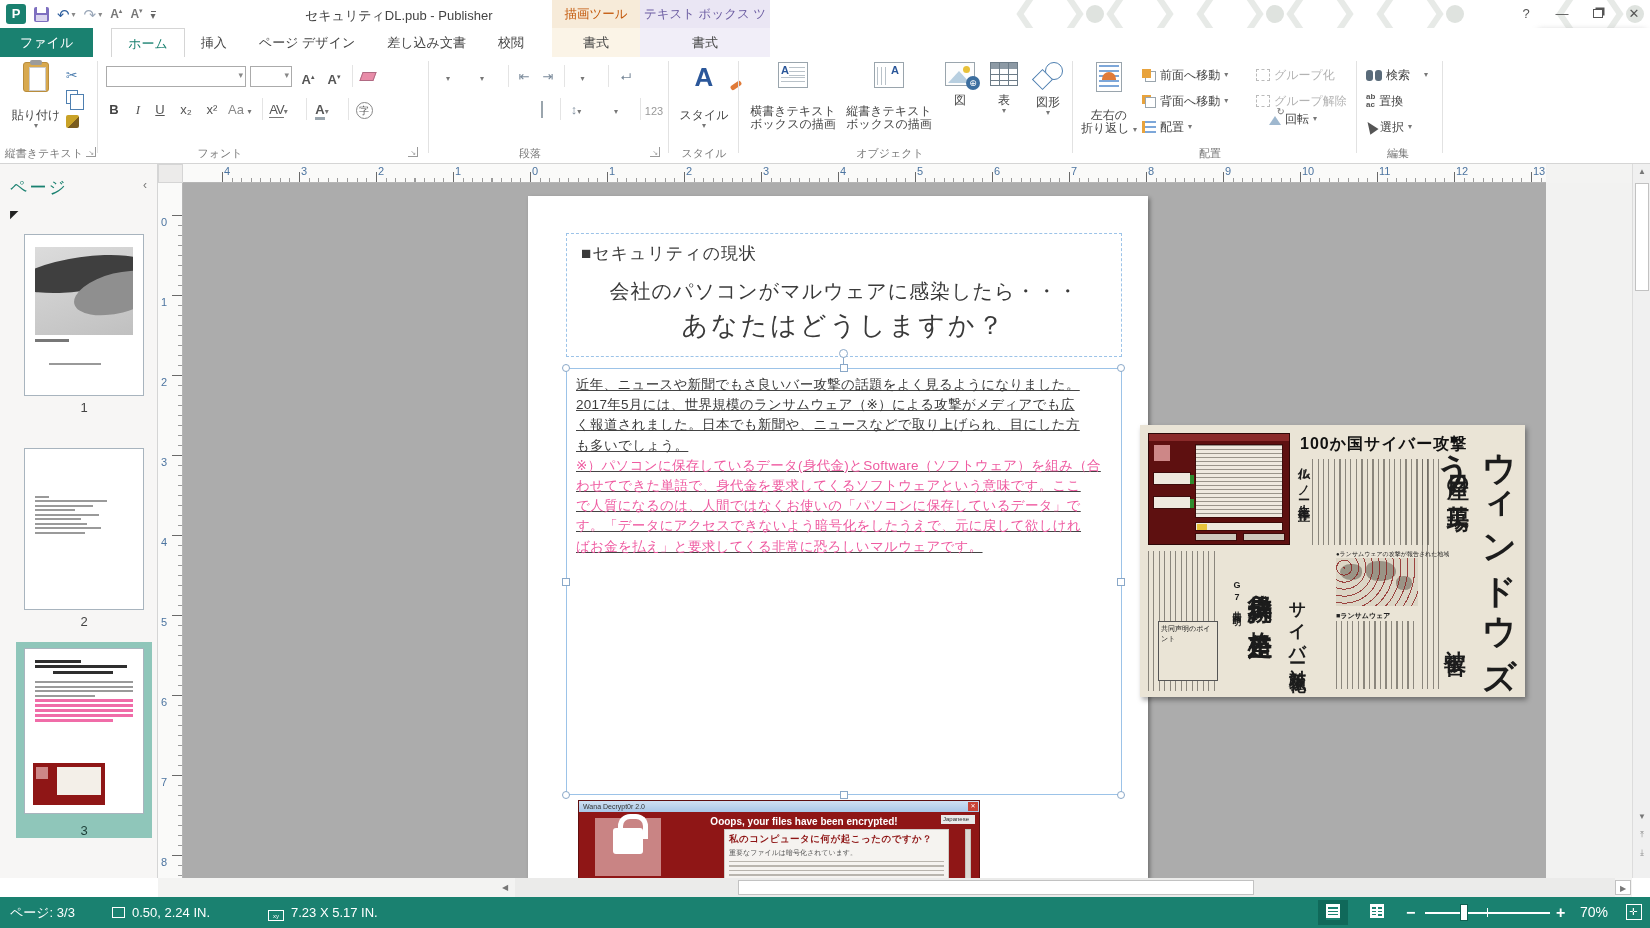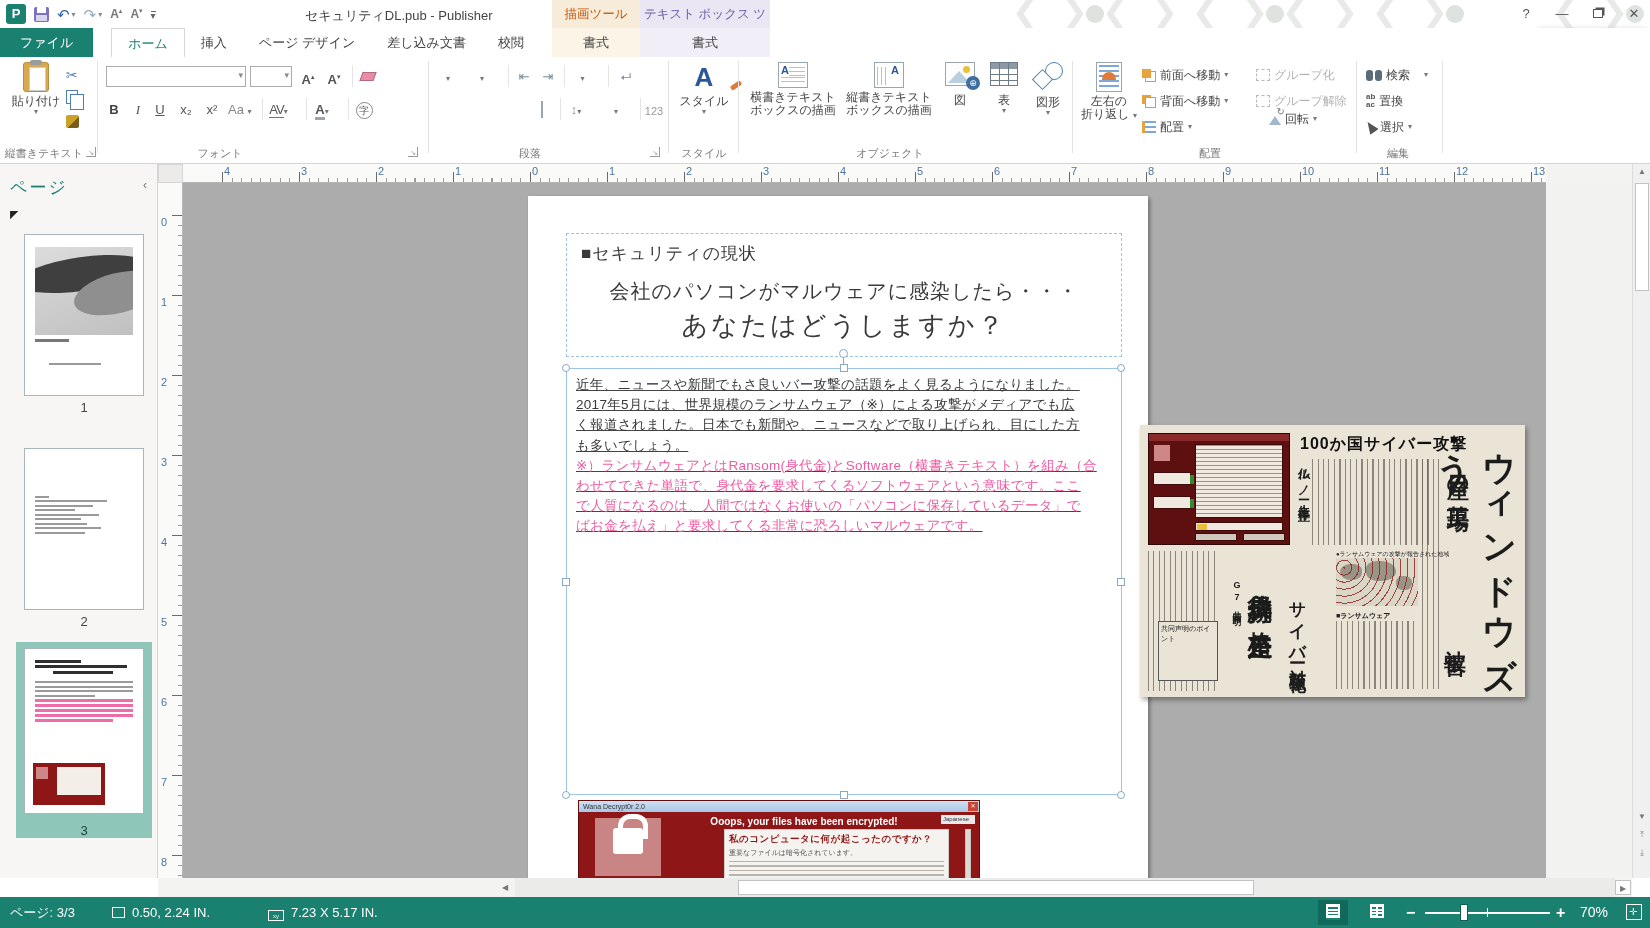--- a/index.html
+++ b/index.html
@@ -38,21 +38,21 @@
   #tab-ctx-draw { position:absolute; left:552px; width:88px; text-align:center; padding:0; }
   #tab-ctx-text { position:absolute; left:640px; width:130px; text-align:center; padding:0; }
 
   
   #ribbon { left:0; top:57px; width:1650px; height:107px; background:#fff; border-bottom:1px solid #d5d5d5; }
   .grp-sep { position:absolute; top:4px; height:92px; width:1px; background:#e2e2e2; }
   .grp-label { position:absolute; top:89px; font-size:11px; color:#7a7a7a; text-align:center; }
   .launcher { position:absolute; top:90px; width:10px; height:10px; border-left:1px solid #999; border-top:1px solid #999; transform:rotate(180deg); }
   .launcher:after { content:"↘"; font-size:7px; color:#999; position:absolute; left:1px; top:-1px; transform:rotate(180deg); }
   .bigbtn { position:absolute; top:5px; height:80px; text-align:center; font-size:12px; color:#444; }
-  .bigbtn .lbl { margin-top:3px; line-height:13px; }
+  .bigbtn .lbl { margin-top:17px; line-height:13px; }
   .drop { color:#777; font-size:8px; line-height:8px; }
   .smallbtn { position:absolute; height:20px; display:flex; align-items:center; gap:4px; font-size:12px; color:#444; }
   .disabled { color:#b3b3b3 !important; }
   .combo { position:absolute; height:21px; background:#fff; border:1px solid #ababab; }
   .combo:after { content:"▾"; position:absolute; right:2px; top:3px; color:#888; font-size:9px; }
   .iconbtn { position:absolute; height:21px; min-width:20px; text-align:center; line-height:21px; color:#555; font-size:13px; }
   .vline { position:absolute; width:1px; background:#e4e4e4; }
   
   .clipboard-ico { width:26px; height:30px; background:#D8A94F; border:1px solid #b98d3c; border-radius:3px; margin:0 auto; position:relative; }
   .clipboard-ico:before { content:""; position:absolute; left:6px; top:-3px; width:12px; height:5px; background:#9b9b9b; border-radius:2px; }
@@ -549,23 +549,24 @@
 
   <div id="body-box">
     <div id="body-text">
       <div>
           <div class="doc-line">近年、ニュースや新聞でもさ良いバー攻撃の話題をよく見るようになりました。</div>
           <div class="doc-line">2017年5月には、世界規模のランサムウェア（※）による攻撃がメディアでも広</div>
           <div class="doc-line">く報道されました。日本でも新聞や、ニュースなどで取り上げられ、目にした方</div>
           <div class="doc-line">も多いでしょう。</div>
         </div>
       <div id="pink-text">
-          <div class="doc-line">※）ランサムウェアとはRansom(身代金)とSoftware（横書きテキスト）を組み（合</div>
+          <div class="doc-line">※）パソコンに保存しているデータ(身代金)とSoftware（ソフトウェア）を組み（合</div>
           <div class="doc-line">わせてできた単語で、身代金を要求してくるソフトウェアという意味です。ここ</div>
           <div class="doc-line">で人質になるのは、人間ではなくお使いの「パソコンに保存しているデータ」で</div>
+          <div class="doc-line">す。「データにアクセスできないよう暗号化をしたうえで、元に戻して欲しけれ</div>
           <div class="doc-line">ばお金を払え」と要求してくる非常に恐ろしいマルウェアです。</div>
         </div>
     </div>
   </div>
   <div id="rot-stem"></div>
   <div id="rot-handle"></div>
   <span class="handle round" style="left:379px;top:181px"></span>
   <span class="handle" style="left:657px;top:181px"></span>
   <span class="handle round" style="left:934px;top:181px"></span>
   <span class="handle" style="left:379px;top:395px"></span>

